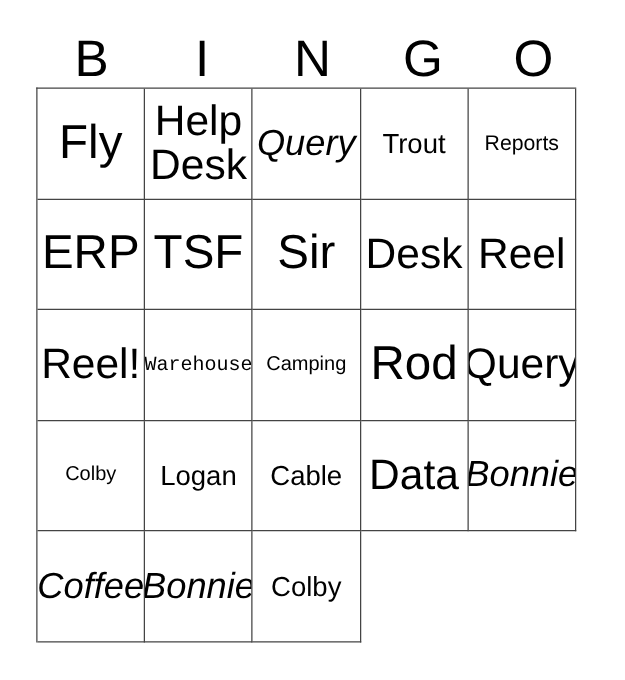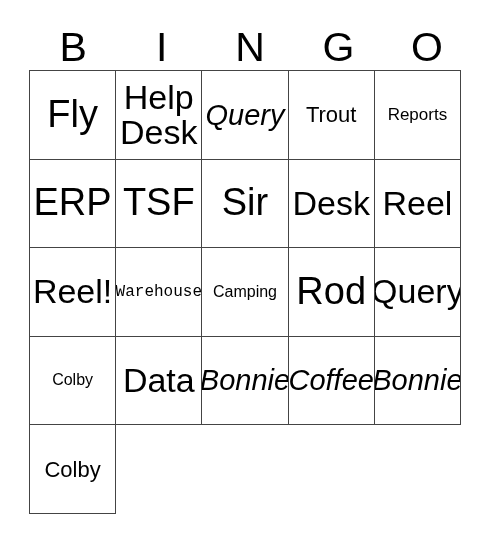--- a/index.html
+++ b/index.html
@@ -147,20 +147,26 @@
 
     <div class="bingo-cell fs-xxl">
         <span class="cell-text">Rod</span>
       </div>
     <div class="bingo-cell fs-xl">
         <span class="cell-text">Query</span>
       </div>
     <div class="bingo-cell fs-sm">
         <span class="cell-text">Colby</span>
       </div>
+    <div class="bingo-cell fs-lg">
+        <span class="cell-text">Logan</span>
+      </div>
+    <div class="bingo-cell fs-lg">
+        <span class="cell-text">Cable</span>
+      </div>
 
     <div class="bingo-cell fs-xl">
         <span class="cell-text">Data</span>
       </div>
     <div class="bingo-cell fs-md">
         <span class="cell-text">Bonnie</span>
       </div>
     <div class="bingo-cell fs-md">
         <span class="cell-text">Coffee</span>
       </div>

